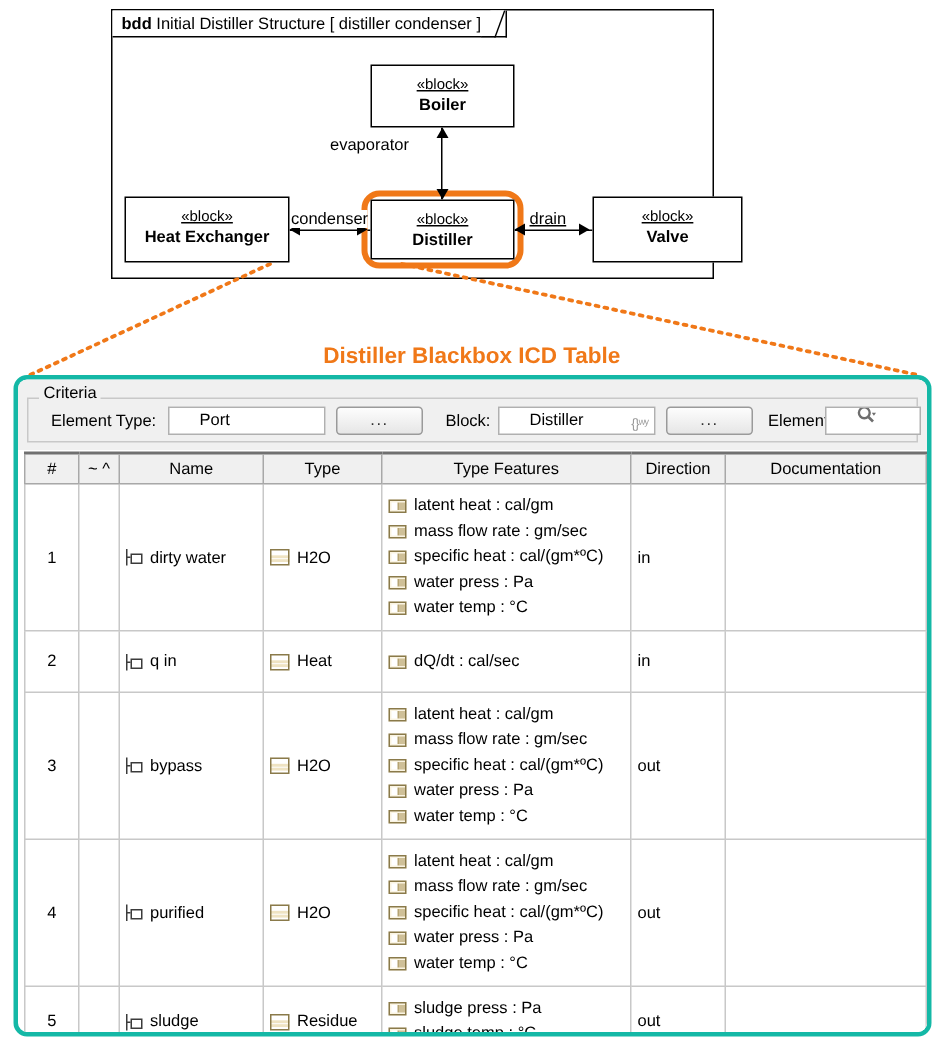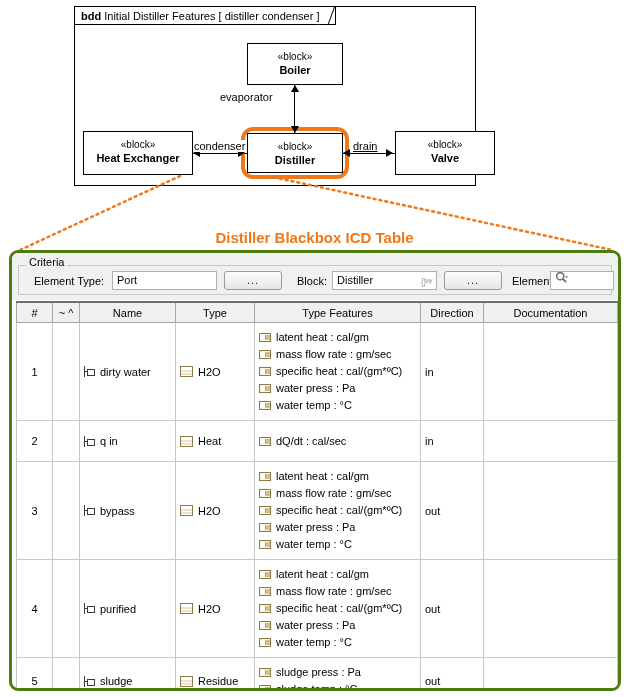--- a/index.html
+++ b/index.html
@@ -65,20 +65,21 @@
     border: 1px solid #000000;
     background: #ffffff;
     box-sizing: border-box;
     text-align: center;
     z-index: 3;
   }
   .block-stereo {
     font-size: 10px;
     line-height: 13px;
     margin-top: 6px;
+    text-decoration: underline;
   }
   .block-name {
     font-size: 11px;
     font-weight: bold;
     line-height: 14px;
   }
 
   #block-boiler   { left: 172px; top: 36px;  width: 96px; height: 42px; }
   #block-heatex   { left: 8px;   top: 124px; width: 110px; height: 44px; }
   #block-distiller{ left: 172px; top: 126px; width: 96px; height: 40px; }
@@ -168,21 +169,21 @@
     z-index: 6;
   }
 
   
   #icd-panel {
     position: absolute;
     left: 9px;
     top: 250px;
     width: 612px;
     height: 441px;
-    border: 3px solid #4d7c0f;
+    border: 3px solid #14b8a6;
     border-radius: 9px;
     background: #ffffff;
     box-sizing: border-box;
     z-index: 5;
     overflow: hidden;
   }
 
   
   #criteria-area {
     position: relative;
@@ -217,21 +218,21 @@
   }
   .crit-field {
     position: absolute;
     top: 18px;
     height: 19px;
     border: 1px solid #B0B0B0;
     background: #ffffff;
     box-sizing: border-box;
     font-size: 11px;
     line-height: 17px;
-    padding: 0 4px;
+    padding: 0 20px;
     white-space: nowrap;
     overflow: hidden;
   }
   .crit-btn {
     position: absolute;
     top: 18px;
     width: 58px;
     height: 19px;
     border: 1px solid #9A9A9A;
     border-radius: 3px;
@@ -389,21 +390,21 @@
 
 <svg id="callout-svg">
   <line x1="268" y1="176" x2="612" y2="250" stroke="#F07818" stroke-width="2.5" stroke-dasharray="2,4" stroke-linecap="round"></line>
   <line x1="180" y1="176" x2="20" y2="250" stroke="#F07818" stroke-width="2.5" stroke-dasharray="2,4" stroke-linecap="round"></line>
 </svg>
 
 <div id="bdd-diagram">
 
   <div id="bdd-frame-tab">
     <span class="kind-kw">bdd</span>
-    <span class="frame-name">Initial Distiller Features</span>
+    <span class="frame-name">Initial Distiller Structure</span>
     <span class="frame-name">[ distiller condenser ]</span>
   </div>
 
   <div class="conn-v" style="left:219px; top:78px; height:48px;"></div>
   <div class="arrow-head ah-down" style="left:216px; top:119px;"></div>
   <div class="arrow-head ah-up-open" style="left:216px; top:78px;"></div>
   <div class="conn-label" style="left:145px; top:84px;">evaporator</div>
 
   <div class="conn-h" style="left:118px; top:146px; width:54px;"></div>
   <div class="arrow-head ah-right" style="left:163px; top:142px;"></div>

